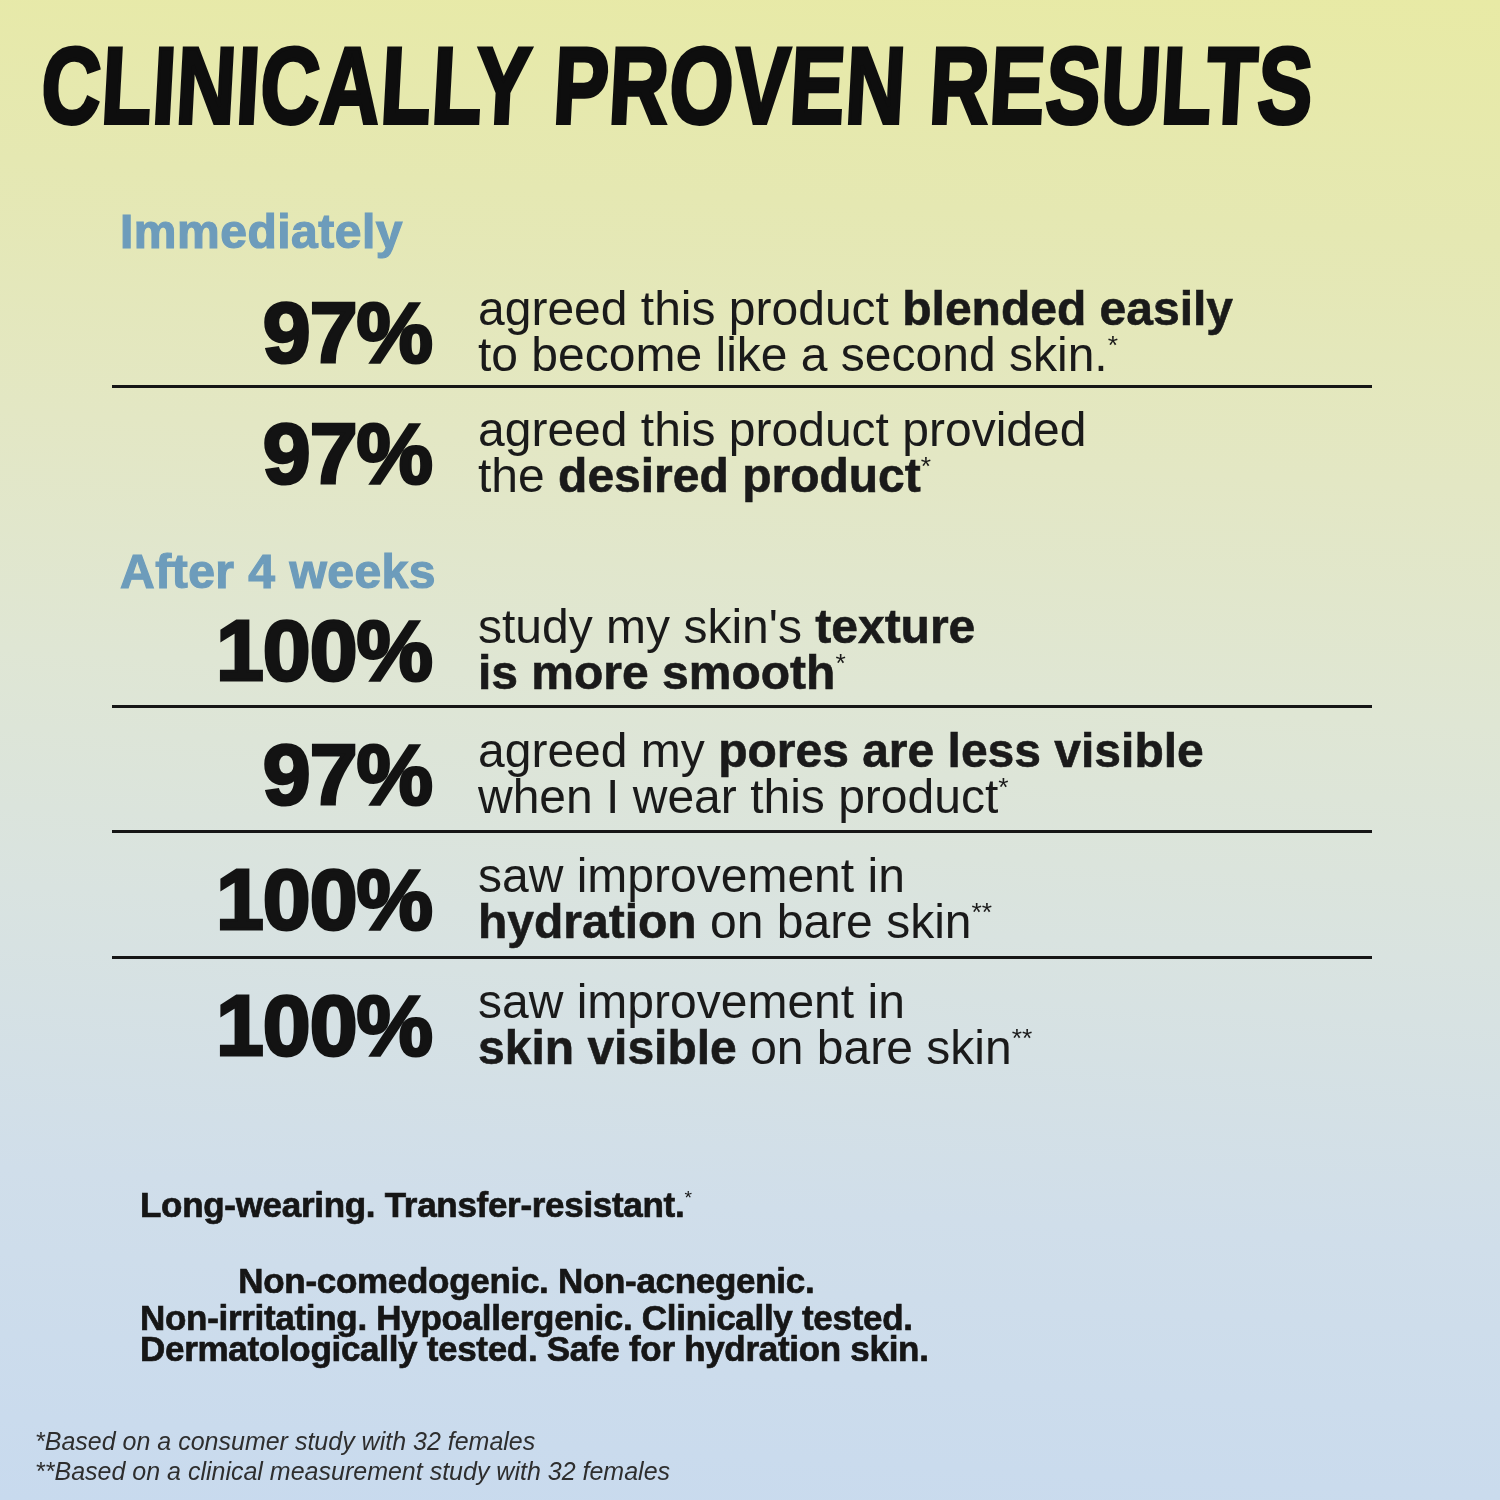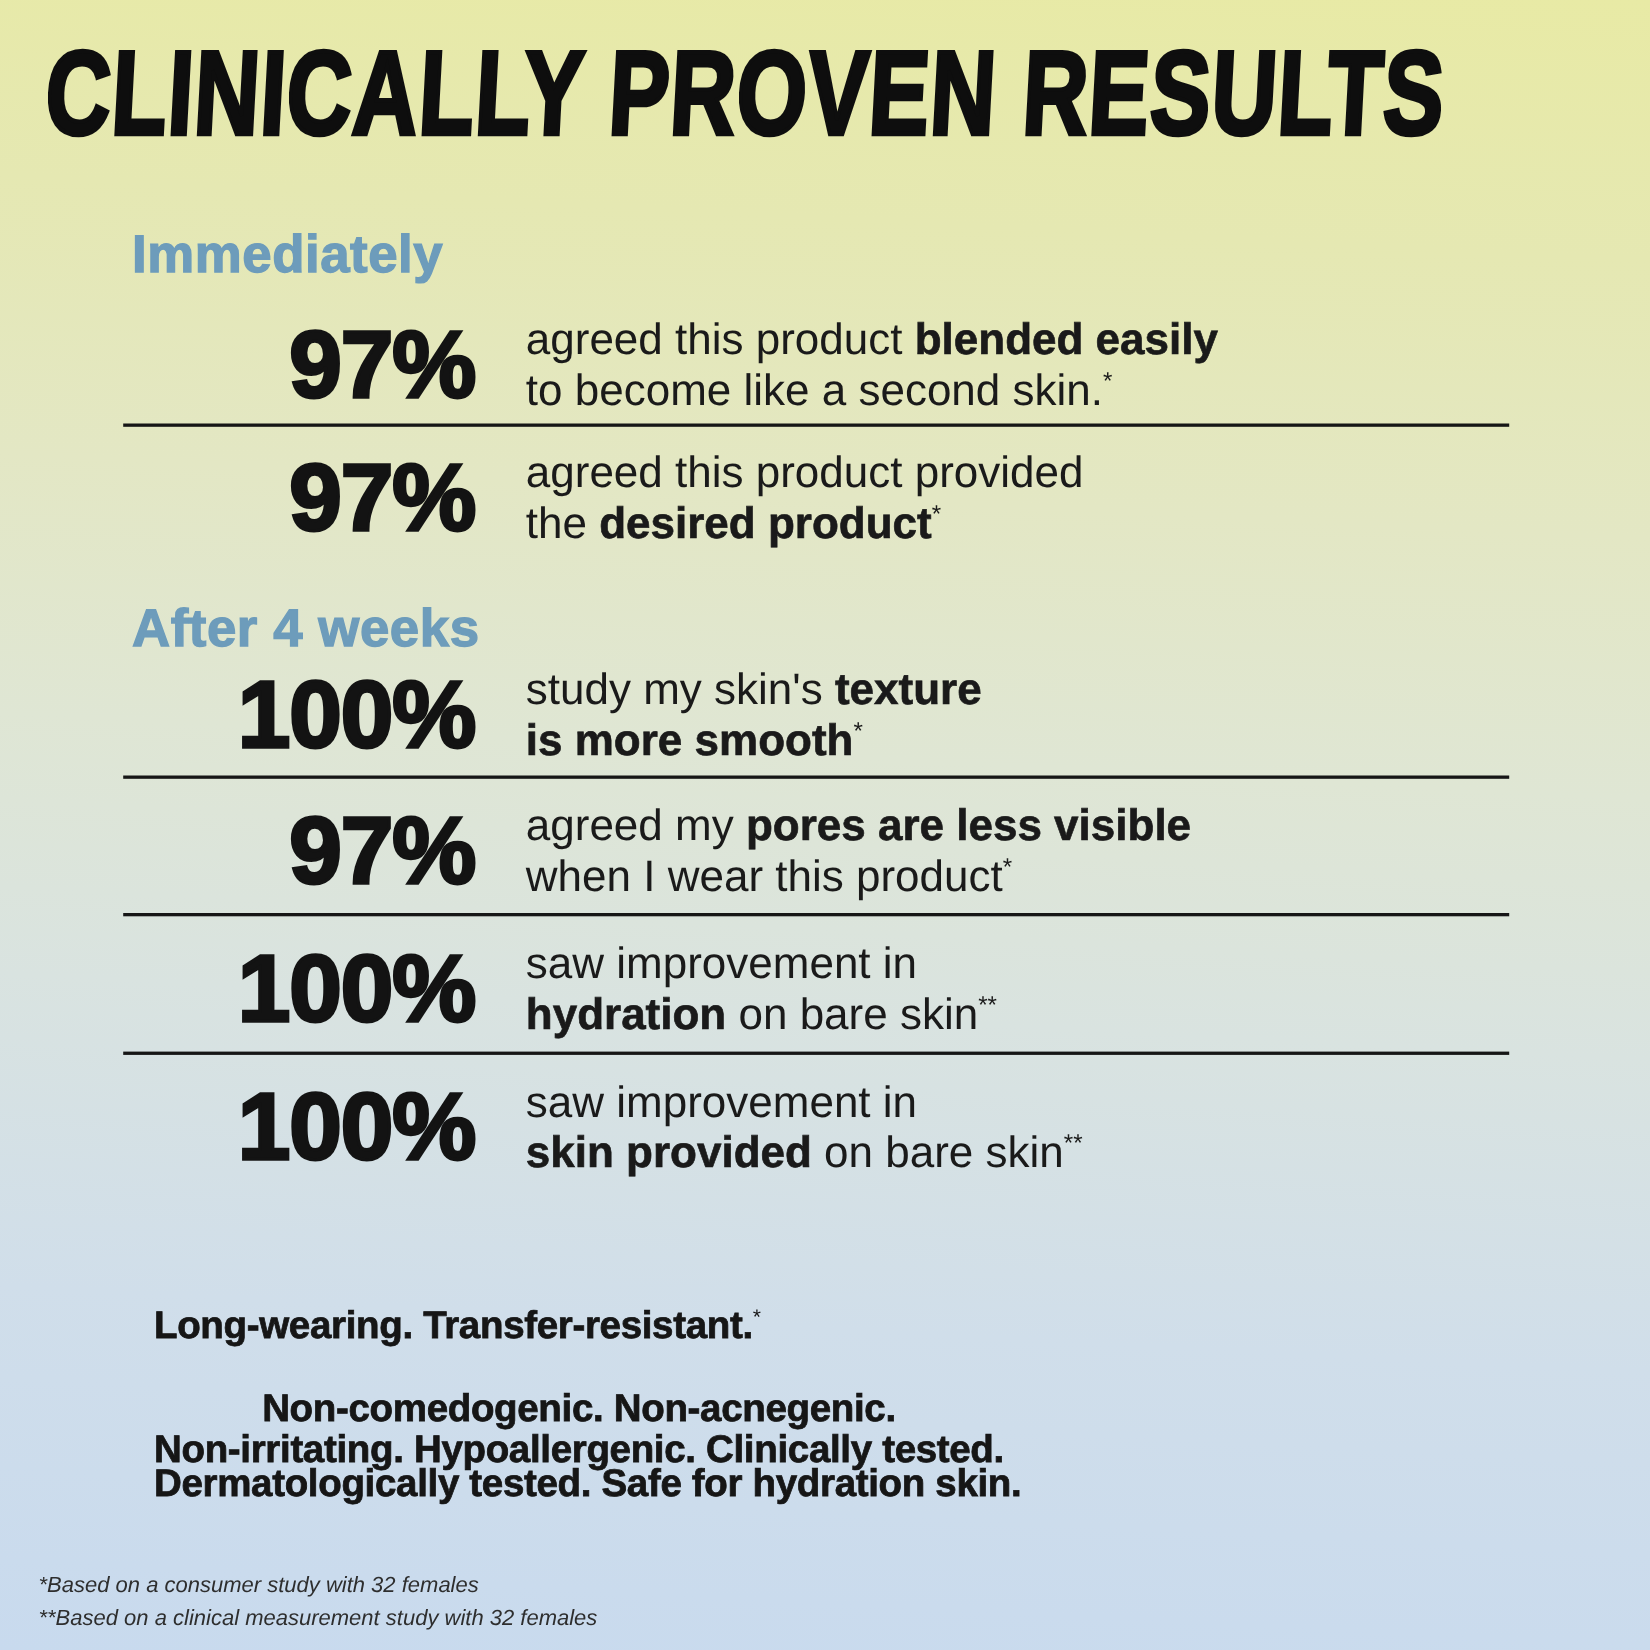--- a/index.html
+++ b/index.html
@@ -34,41 +34,41 @@
   .row{
     position:absolute; left:110px; width:1262px;
     display:flex; align-items:center; gap:46px;
   }
   .stat{
     flex:none; width:322px; text-align:right;
     font-size:86px; font-weight:700; letter-spacing:-1px;
     color:#131313; -webkit-text-stroke:3px #131313;
     line-height:1;
   }
-  .desc{font-size:40px; line-height:46px; color:#1a1a1a;}
+  .desc{font-size:48px; line-height:46px; color:#1a1a1a;}
   .desc b{font-weight:700; -webkit-text-stroke:.6px #1a1a1a;}
   .desc sup{font-size:55%; font-weight:400; vertical-align:super; line-height:0; -webkit-text-stroke:0;}
   .row-1{top:278px; height:108px;}
   .row-2{top:398px; height:110px;}
   .row-3{top:594px; height:112px;}
   .row-4{top:718px; height:112px;}
   .row-5{top:842px; height:114px;}
   .row-6{top:968px; height:114px;}
   .divider{position:absolute; left:112px; width:1260px; height:3px; background:#161616;}
   .div-1{top:385px;} .div-2{top:705px;} .div-3{top:830px;} .div-4{top:956px;}
   .claim{
     position:absolute; left:140px; margin:0;
     font-size:35px; line-height:37px; font-weight:700;
     letter-spacing:-.3px; color:#161616;text-align:center; -webkit-text-stroke:.7px #161616;
   }
   .claim sup{font-size:55%; font-weight:400; vertical-align:super; line-height:0; -webkit-text-stroke:0;}
   .claim-1{top:1186px;} .claim-2{top:1246px;margin-top:16px;} .claim-3{top:1330px;}
   .footnotes{
     position:absolute; left:35px; top:1426px;
-    font-size:20px; line-height:30px; font-style:italic; color:#2e2e2e;
+    font-size:25px; line-height:30px; font-style:italic; color:#2e2e2e;
   }
 </style>
 </head>
 <body>
 
 <div class="canvas">
 
   <h1 class="title">CLINICALLY PROVEN RESULTS</h1>
 
   <div class="sec-heading heading-immediately">
@@ -130,21 +130,21 @@
       <div><span>saw improvement in</span><b></b><span></span></div>
       <div><span></span><b>hydration</b><span> on bare skin</span><sup>**</sup></div>
     </div>
   </div>
   <div class="divider div-4"></div>
 
   <div class="row row-6">
     <div class="stat">100%</div>
     <div class="desc">
       <div><span>saw improvement in</span><b></b><span></span></div>
-      <div><span></span><b>skin provided</b><span> on bare skin</span><sup>**</sup></div>
+      <div><span></span><b>skin visible</b><span> on bare skin</span><sup>**</sup></div>
     </div>
   </div>
 
   <p class="claim claim-1"><span>Long-wearing. Transfer-resistant.</span><sup>*</sup></p>
   <p class="claim claim-2">
     <span style="display:block">Non-comedogenic. Non-acnegenic.</span>
     <span style="display:block">Non-irritating. Hypoallergenic. Clinically tested.</span>
   </p>
   <p class="claim claim-3"><span>Dermatologically tested. Safe for hydration skin.</span></p>
 

